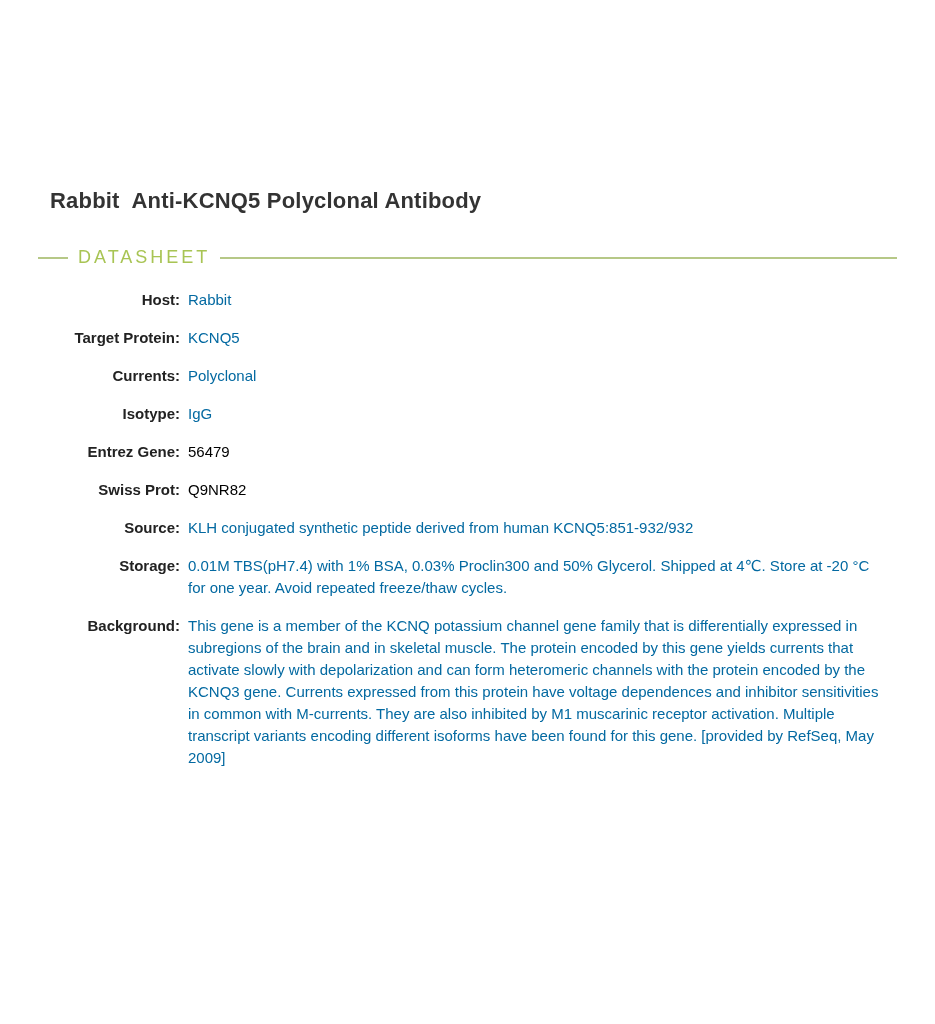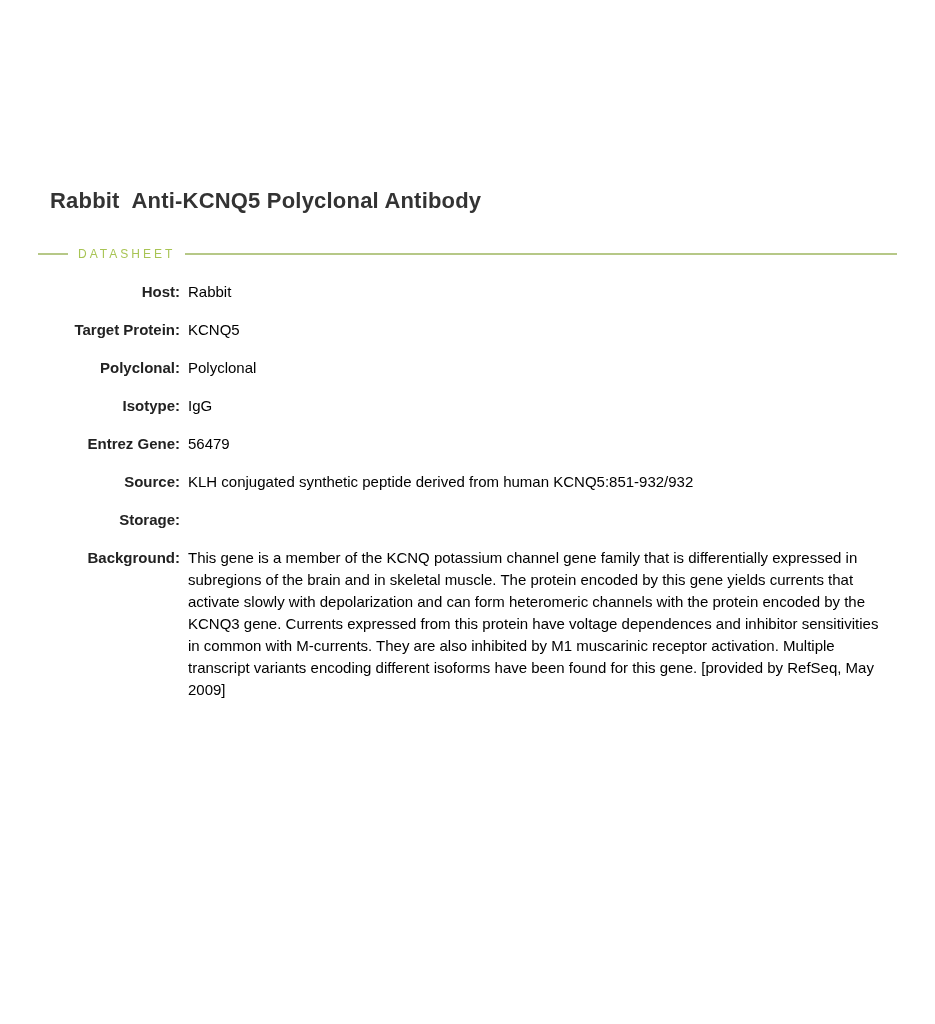--- a/index.html
+++ b/index.html
@@ -35,21 +35,21 @@
     align-items: center;
   }
   .section-head .dash {
     width: 30px;
     height: 2px;
     background: #b6c887;
     flex: 0 0 auto;
   }
   .section-head .section-title {
     margin: 0 10px 0 10px;
-    font-size: 12px;
+    font-size: 18px;
     letter-spacing: 3px;
     color: #a8c454;
     white-space: nowrap;
   }
   .section-head .rule {
     flex: 1 1 auto;
     height: 2px;
     background: #b6c887;
   }
   .fields {
@@ -57,33 +57,34 @@
     left: 40px;
     top: 281px;
     width: 850px;
   }
   .row {
     display: flex;
     align-items: flex-start;
     margin-bottom: 16px;
     font-size: 15px;
     line-height: 22px;
+    margin-top: 8px;
   }
   .row-label {
     flex: 0 0 140px;
     width: 140px;
     text-align: right;
     font-weight: bold;
     color: #222222;
     white-space: nowrap;
   }
   .row-value {
     margin-left: 8px;
     max-width: 695px;
-    color: #000000;
+    color: #0369a1;
   }
   .row-value.link {
     color: #000000;
     text-decoration: none;
     cursor: pointer;
   }
 </style>
 </head>
 <body>
 
@@ -104,43 +105,48 @@
       <span class="row-value">Rabbit</span>
     </div>
 
     <div class="row">
       <span class="row-label">Target Protein:</span>
       <span class="row-value">KCNQ5</span>
     </div>
 
 
     <div class="row">
-      <span class="row-label">Polyclonal:</span>
+      <span class="row-label">Currents:</span>
       <span class="row-value">Polyclonal</span>
     </div>
 
     <div class="row">
       <span class="row-label">Isotype:</span>
       <span class="row-value">IgG</span>
     </div>
 
     <div class="row">
       <span class="row-label">Entrez Gene:</span>
       <a class="row-value link">56479</a>
     </div>
 
+    <div class="row">
+      <span class="row-label">Swiss Prot:</span>
+      <a class="row-value link">Q9NR82</a>
+    </div>
 
     <div class="row">
       <span class="row-label">Source:</span>
       <span class="row-value">KLH conjugated synthetic peptide derived from human KCNQ5:851-932/932</span>
     </div>
 
 
     <div class="row">
       <span class="row-label">Storage:</span>
+      <span class="row-value">0.01M TBS(pH7.4) with 1% BSA, 0.03% Proclin300 and 50% Glycerol. Shipped at 4℃. Store at -20 °C for one year. Avoid repeated freeze/thaw cycles.</span>
     </div>
 
     <div class="row">
       <span class="row-label">Background:</span>
       <span class="row-value">This gene is a member of the KCNQ potassium channel gene family that is differentially expressed in subregions of the brain and in skeletal muscle. The protein encoded by this gene yields currents that activate slowly with depolarization and can form heteromeric channels with the protein encoded by the KCNQ3 gene. Currents expressed from this protein have voltage dependences and inhibitor sensitivities in common with M-currents. They are also inhibited by M1 muscarinic receptor activation. Multiple transcript variants encoding different isoforms have been found for this gene. [provided by RefSeq, May 2009]</span>
     </div>
 
   </div>
 </div>
 

